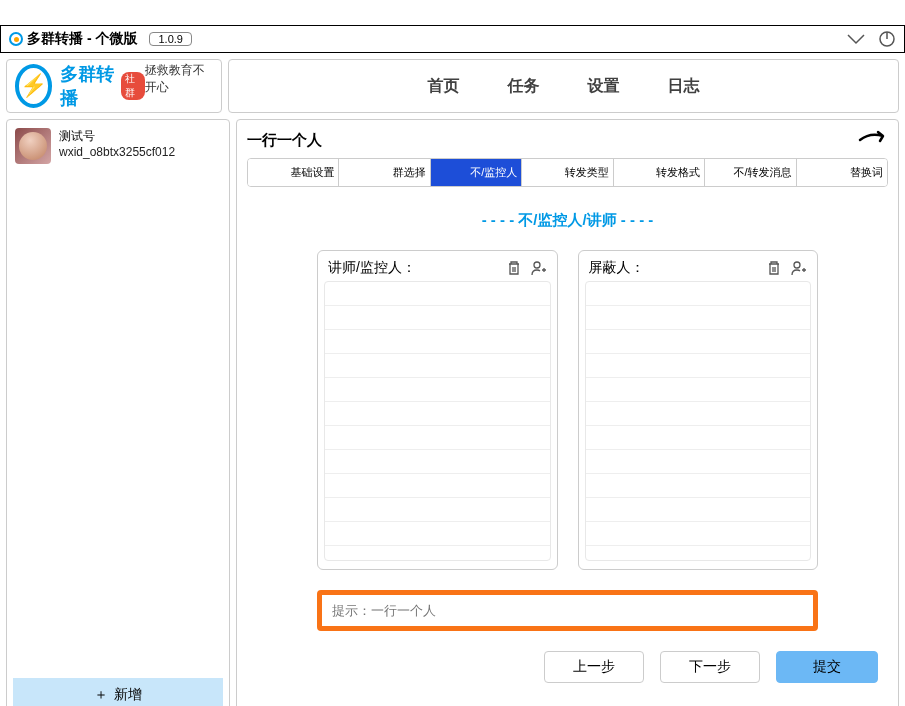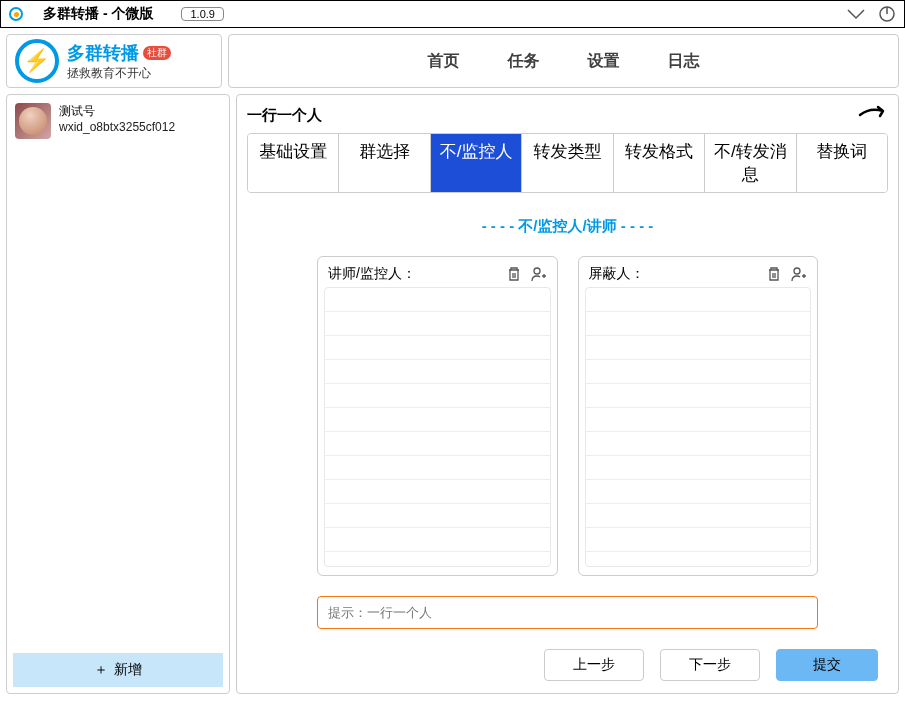--- a/index.html
+++ b/index.html
@@ -1,29 +1,29 @@
 <!DOCTYPE html>
 <html><head>
   <meta charset="utf-8">
   <style>
     * { margin: 0; padding: 0; box-sizing: border-box; font-family: "Microsoft YaHei", sans-serif; }
     body { width: 905px; height: 706px; background: #fff; overflow: hidden; }
     
-    .titlebar { height: 28px; border: 1px solid #000; display: flex; align-items: center; padding: 0 8px; gap: 20px; }
+    .titlebar { height: 28px; border: 1px solid #000; display: flex; align-items: center; padding: 0 8px; gap: 4px; margin-top: 25px; }
     .titlebar-icon { width: 14px; height: 14px; border: 2px solid #0099e5; border-radius: 50%; display: flex; align-items: center; justify-content: center; }
     .titlebar-icon::after { content: ''; width: 5px; height: 5px; background: #ffa500; border-radius: 50%; }
     .titlebar-title { font-size: 14px; font-weight: bold; }
     .version-badge { border: 1px solid #888; border-radius: 4px; padding: 0 8px; font-size: 11px; margin-left: 8px; }
     .titlebar-right { margin-left: auto; display: flex; gap: 12px; align-items: center; }
     .titlebar-right span { font-size: 18px; color: #555; cursor: pointer; }
     
     .header-section { display: flex; margin: 6px; gap: 6px; }
     .logo-box { width: 216px; height: 54px; border: 1px solid #ccc; border-radius: 4px; display: flex; align-items: center; padding: 4px 8px; gap: 8px; }
     .logo-circle { width: 44px; height: 44px; border: 4px solid #0099e5; border-radius: 50%; display: flex; align-items: center; justify-content: center; font-size: 22px; color: #ffa500; }
-    .logo-text { display: flex; flex-direction: column; }
+    .logo-text { display: flex; flex-direction: row; }
     .logo-title { display: flex; align-items: center; gap: 4px; }
     .logo-title span:first-child { font-size: 18px; font-weight: bold; color: #0099e5; }
     .logo-badge { background: #e74c3c; color: #fff; border-radius: 8px; padding: 0 4px; font-size: 10px; }
     .logo-sub { font-size: 12px; color: #333; }
     
     .nav-box { flex: 1; border: 1px solid #ccc; border-radius: 4px; display: flex; align-items: center; justify-content: center; gap: 48px; }
     .nav-item { font-size: 16px; font-weight: bold; color: #404040; cursor: pointer; }
     
     .main-area { display: flex; margin: 0 6px 6px 6px; gap: 6px; height: 600px; }
     .sidebar { width: 224px; border: 1px solid #ccc; border-radius: 4px; display: flex; flex-direction: column; }
@@ -34,35 +34,35 @@
     .account-name { font-weight: normal; }
     .account-id { color: #222; }
     .add-btn { margin-top: auto; margin: auto 6px 6px 6px; background: #c8e6fa; border: none; padding: 8px; font-size: 14px; cursor: pointer; display: flex; align-items: center; justify-content: center; gap: 6px; }
     
     .content { flex: 1; border: 1px solid #ccc; border-radius: 4px; padding: 6px 10px; display: flex; flex-direction: column; }
     .panel-header { display: flex; align-items: center; justify-content: space-between; padding: 4px 0 8px 0; }
     .panel-title { font-size: 15px; font-weight: bold; }
     .back-icon { font-size: 24px; cursor: pointer; }
     
     .tabs { display: flex; border: 1px solid #ccc; border-radius: 4px; overflow: hidden; }
-    .tab { flex: 1; text-align: center; padding: 6px 4px; font-size: 17px; border-right: 1px solid #ccc; cursor: pointer; background: #fff; }
+    .tab { flex: 1; text-align: right; padding: 6px 4px; font-size: 11px; border-right: 1px solid #ccc; cursor: pointer; background: #fff; }
     .tab:last-child { border-right: none; }
     .tab.active { background: #1d4ed8; color: #fff; }
     
     .section-heading { text-align: center; color: #0099e5; font-size: 15px; font-weight: bold; padding: 24px 0 20px 0; }
     
     .lists-row { display: flex; gap: 20px; padding: 0 70px; }
     .list-box { flex: 1; border: 1px solid #ccc; border-radius: 6px; padding: 8px 6px; }
     .list-header { display: flex; align-items: flex-start; justify-content: space-between; padding: 0 4px 4px 4px; }
     .list-label { font-size: 14px; }
     .list-actions { display: flex; gap: 6px; }
     .list-actions span { font-size: 18px; color: #555; cursor: pointer; }
     .list-body { height: 280px; background: repeating-linear-gradient(to bottom, #fff 0, #fff 23px, #eee 23px, #eee 24px); border: 1px solid #e8e8e8; border-radius: 4px; }
     
-    .hint-input { margin: 20px 70px 0 70px; border: 1px solid #f97316; border-radius: 4px; padding: 8px 10px; font-size: 13px; color: #999; }
+    .hint-input { margin: 20px 70px 0 70px; border: 5px solid #f97316; border-radius: 4px; padding: 8px 10px; font-size: 13px; color: #999; }
     
     .footer-btns { display: flex; justify-content: flex-end; gap: 16px; padding: 20px 10px 4px 10px; }
     .btn { border: 1px solid #ccc; border-radius: 4px; background: #fff; padding: 6px 28px; font-size: 14px; cursor: pointer; text-align: right; }
     .btn-primary { background: #6cb8f5; color: #000000; border-color: #6cb8f5; padding: 2px 36px; }
     
     svg { display: block; }
   </style>
 </head>
 <body>
 

